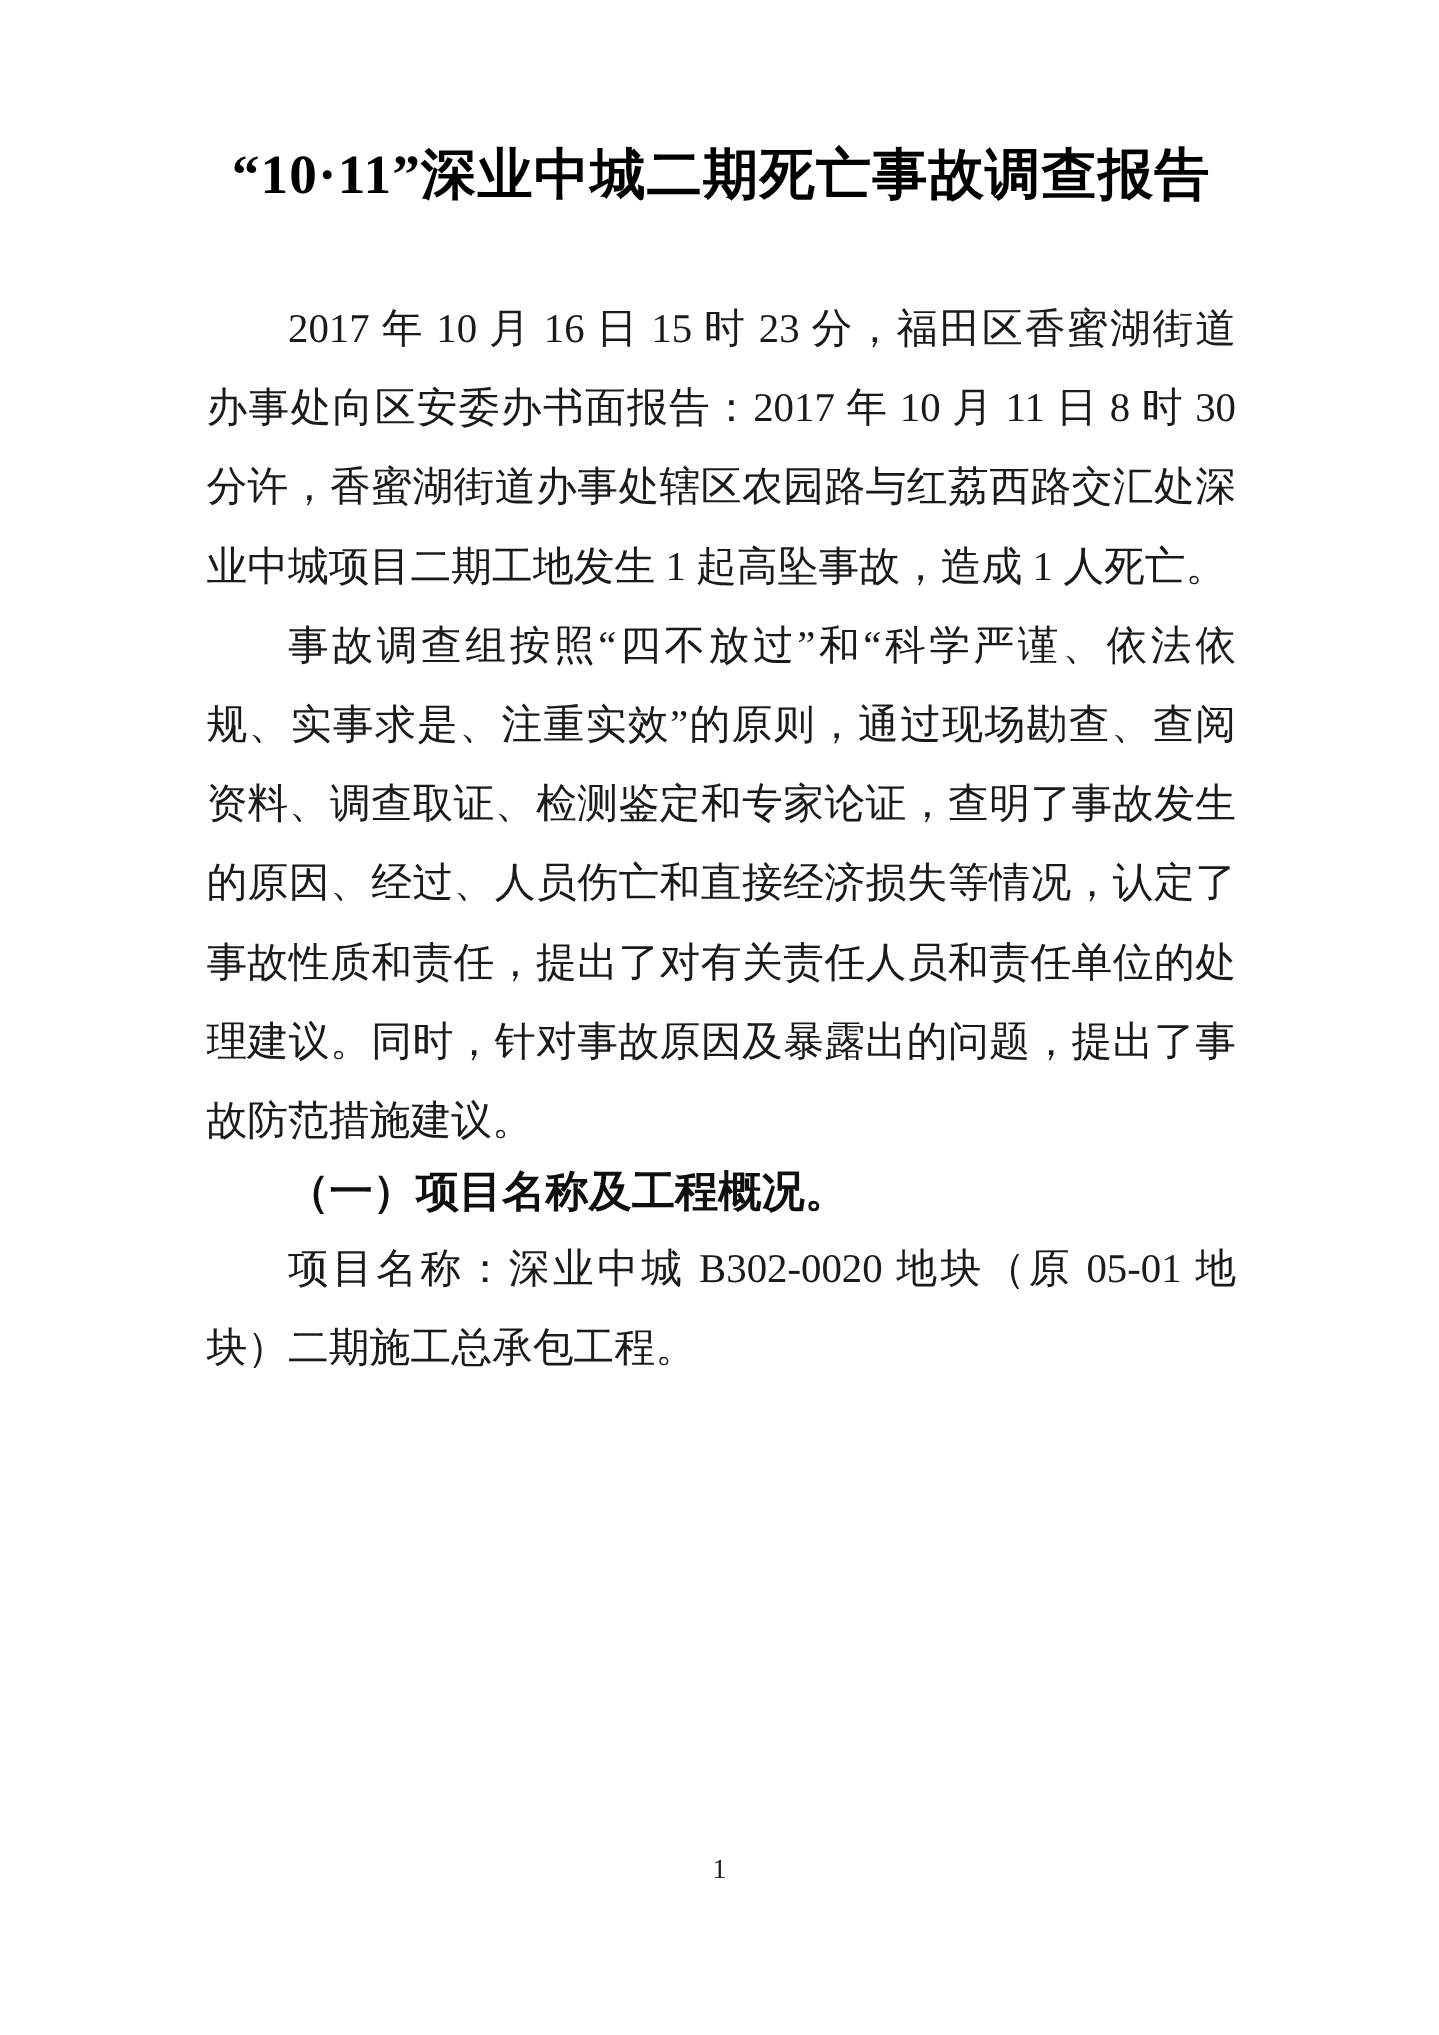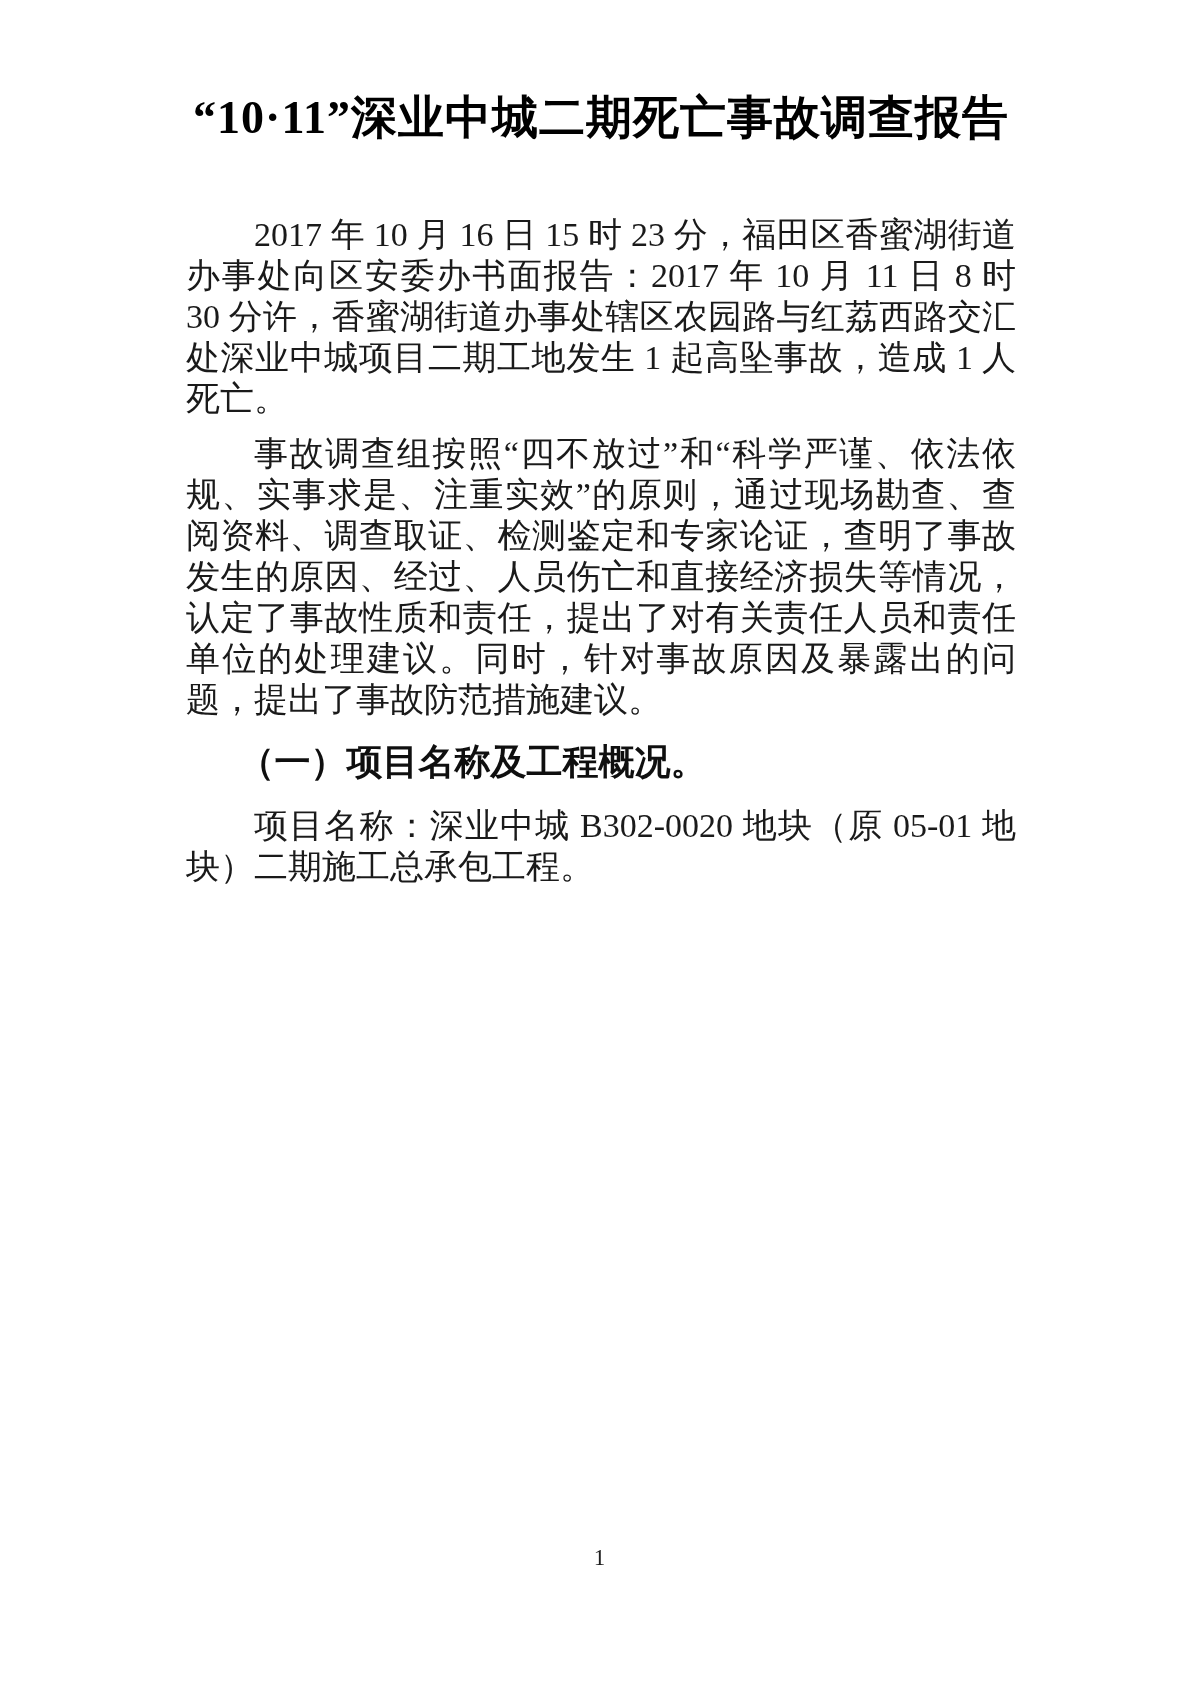--- a/index.html
+++ b/index.html
@@ -10,56 +10,56 @@
   .page {
     position: relative;
     width: 1199px;
     height: 1696px;
     background: #ffffff;
     color: #1a1a1a;
     font-family: "Liberation Serif", "DejaVu Serif", serif;
     overflow: hidden;
   }
   .content {
-    padding: 84px 169px 0 172px;
+    padding: 112px 169px 0 172px;
   }
   .doc-title {
     margin: 0 0 62px 0;
     font-size: 46px;
     line-height: 68px;
     font-weight: 700;
     text-align: center;
     color: #000000;
     letter-spacing: 1px;
     white-space: nowrap;
   }
   .body-text {
-    margin: 14px;
+    margin: 0;
     font-size: 34px;
-    line-height: 41px;
+    line-height: 66px;
     text-align: justify;
     text-indent: 2em;
     color: #1a1a1a;
   }
   .section-heading {
     margin: 0;
     font-size: 35px;
     line-height: 56.7px;
     font-weight: 700;
     text-indent: 2em;
     font-family: "Liberation Sans", "DejaVu Sans", sans-serif;
     color: #0f0f0f;
   }
   .subsection-heading {
     margin: 0;
     font-size: 36px;
     line-height: 56.7px;
     font-weight: 700;
     text-indent: 1.85em;
-    font-family: Liberation Serif, serif;
+    font-family: Liberation Mono, monospace;
     color: #0f0f0f;
   }
   .page-number {
     position: absolute;
     top: 1544px;
     left: 0;
     width: 100%;
     text-align: center;
     font-size: 23px;
     line-height: 28px;

